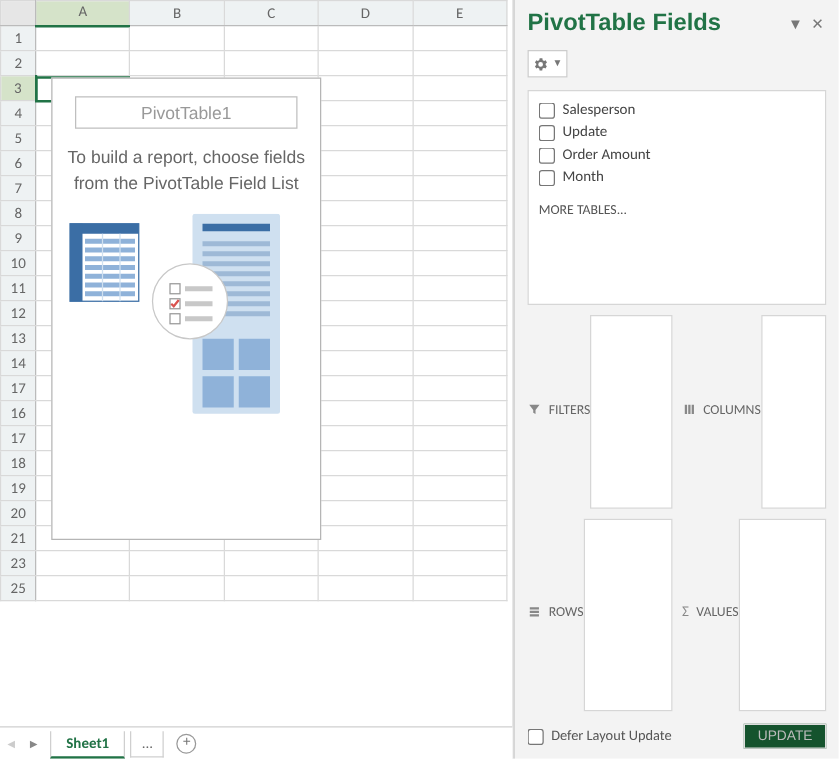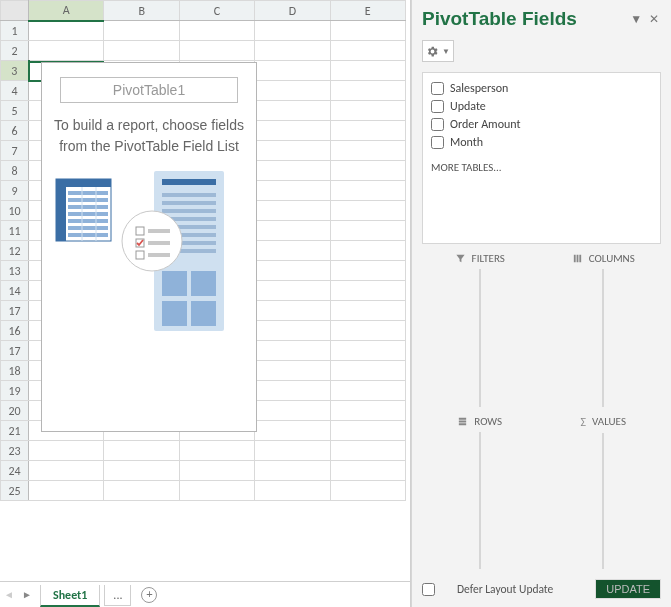--- a/index.html
+++ b/index.html
@@ -254,22 +254,21 @@
     margin-top: 8px;
     display: grid;
     grid-template-columns: 1fr 1fr;
     grid-template-rows: 1fr 1fr;
     gap: 8px;
     flex: 1;
     min-height: 190px;
   }
   .area {
     display: flex;
-    flex-direction: column;
-    align-items: center;
+    flex-direction: row;
   }
   .area-head {
     font-size: 11px;
     color: #666;
     display: flex;
     align-items: center;
     gap: 6px;
     padding-bottom: 4px;
   }
   .area-box {
@@ -282,21 +281,21 @@
     display: flex;
     align-items: center;
     justify-content: space-between;
     margin-top: 10px;
     font-size: 11.5px;
     color: #555;
   }
   .defer {
     display: flex;
     align-items: center;
-    gap: 22px;
+    gap: 6px;
   }
   .update-btn {
     border: 1px solid #ddd;
     background: #14532d;
     color: #bbb;
     padding: 3px 10px;
     font-size: 11px;
     cursor: default;
   }
   .icon-svg { flex-shrink: 0; }
@@ -479,28 +478,20 @@
           <tr>
             <th class="row">21</th>
             <td class="cell"></td>
             <td class="cell"></td>
             <td class="cell"></td>
             <td class="cell"></td>
             <td class="cell"></td>
           </tr>
           <tr>
             <th class="row">23</th>
-            <td class="cell"></td>
-            <td class="cell"></td>
-            <td class="cell"></td>
-            <td class="cell"></td>
-            <td class="cell"></td>
-          </tr>
-          <tr>
-            <th class="row">24</th>
             <td class="cell"></td>
             <td class="cell"></td>
             <td class="cell"></td>
             <td class="cell"></td>
             <td class="cell"></td>
           </tr>
           <tr>
             <th class="row">25</th>
             <td class="cell"></td>
             <td class="cell"></td>

